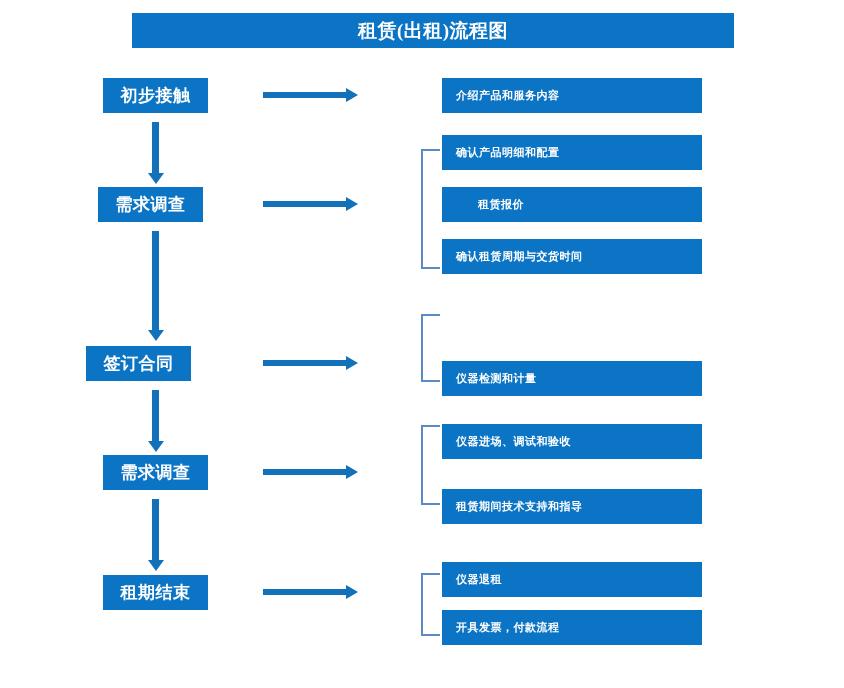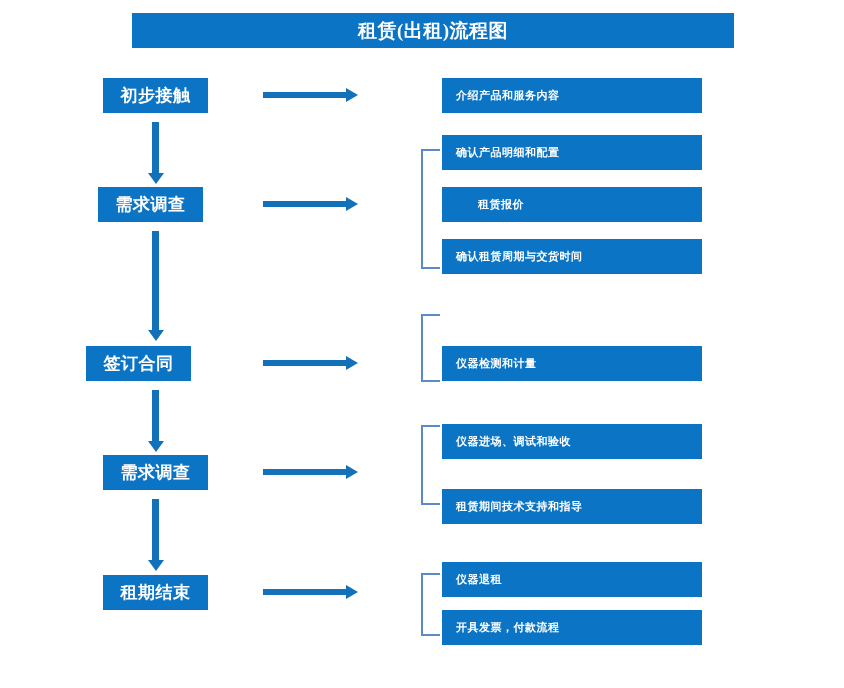--- a/index.html
+++ b/index.html
@@ -140,21 +140,21 @@
 
   <div class="node right" style="top:78px;">介绍产品和服务内容</div>
 
   <div class="node right" style="top:135px;">确认产品明细和配置</div>
 
   <div class="node right" style="top:187px;padding-left:36px;">租赁报价</div>
 
   <div class="node right" style="top:239px;">确认租赁周期与交货时间</div>
 
 
-  <div class="node right" style="top:346px;">仪器检测和计量</div>
+  <div class="node right" style="top:361px;">仪器检测和计量</div>
 
   <div class="node right" style="top:424px;">仪器进场、调试和验收</div>
 
   <div class="node right" style="top:489px;">租赁期间技术支持和指导</div>
 
   <div class="node right" style="top:610px;">开具发票，付款流程</div>
 
   <div class="node right" style="top:562px;">仪器退租</div>
 
 </div>

